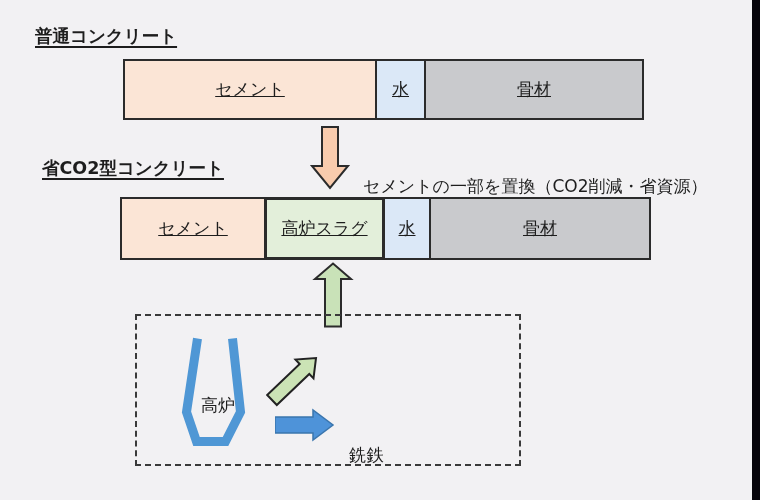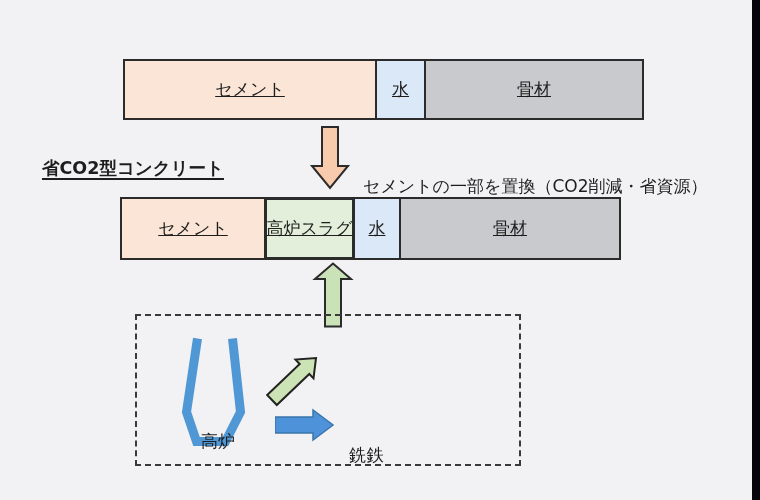--- a/index.html
+++ b/index.html
@@ -75,51 +75,51 @@
     font-size:16px;
     white-space:nowrap;
   }
   .furnace{left:178px;top:330px;position:absolute;}
   .furnace-label{
     position:absolute;
     left:190px;top:394px;width:56px;
     text-align:center;
     font-size:17px;
     white-space:nowrap;
-    margin-top:36px;
   }
   .edge-strip{
     position:absolute;
     right:0;top:0;
     width:8px;height:500px;
   }
 </style>
 </head>
 <body>
 
 <div class="canvas" style="background: rgb(242, 241, 243);">
 
+  <div class="title t1">普通コンクリート</div>
 
   <div class="bar bar1">
     <div class="seg" style="background: rgb(251, 229, 214); width: 254px;">セメント</div>
     <div class="seg" style="background: rgb(219, 232, 247); width: 51px;">水</div>
     <div class="seg" style="background: rgb(201, 202, 205); width: 220px;">骨材</div>
   </div>
 
   <svg class="arrow-svg down-arrow" width="48" height="64" viewBox="0 0 48 64">
     <polygon points="16,1 32,1 32,40 42,40 24,62 6,40 16,40" stroke="#2b2b2b" stroke-width="2" stroke-linejoin="miter" style="fill: rgb(248, 203, 173);"></polygon>
   </svg>
 
   <div class="note note-replace">セメントの一部を置換（CO2削減・省資源）</div>
 
   <div class="title t2">省CO2型コンクリート</div>
 
   <div class="bar bar2">
     <div class="seg" style="background: rgb(251, 229, 214); width: 146px;">セメント</div>
-    <div class="seg seg-strong" style="background: rgb(227, 239, 218); width: 91px;">高炉スラグ</div>
+    <div class="seg seg-strong" style="background: rgb(227, 239, 218); width: 121px;">高炉スラグ</div>
     <div class="seg" style="background: rgb(219, 232, 247); width: 48px;">水</div>
     <div class="seg" style="background: rgb(201, 202, 205); width: 222px;">骨材</div>
   </div>
 
   <svg class="arrow-svg up-arrow" width="42" height="66" viewBox="0 0 42 66">
     <polygon points="13,64.5 13,17 3,17 21,1.5 39,17 29,17 29,64.5" stroke="#2b2b2b" stroke-width="2" stroke-linejoin="miter" style="fill: rgb(201, 226, 184);"></polygon>
   </svg>
 
 
   <div class="plant-boundary"></div>

